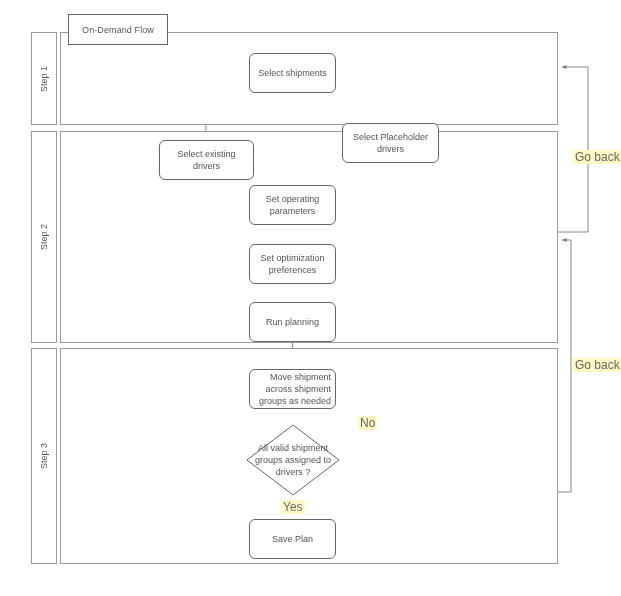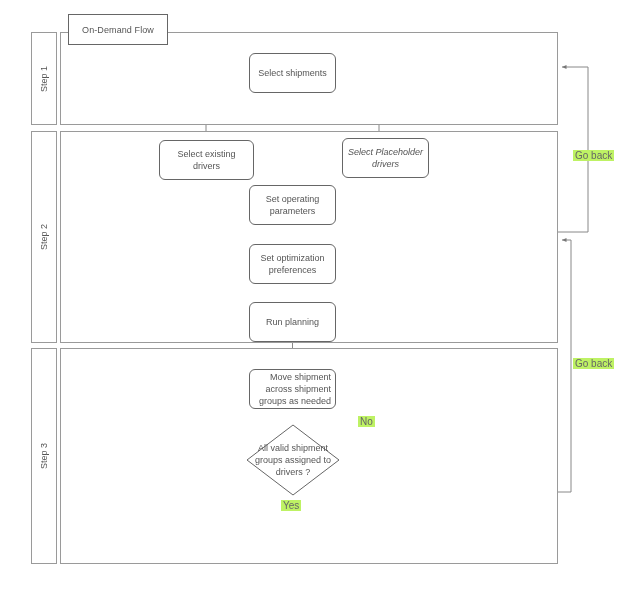--- a/index.html
+++ b/index.html
@@ -106,23 +106,23 @@
     justify-content: center;
     text-align: center;
     font-size: 9px;
     line-height: 12px;
     color: #555555;
     pointer-events: none;
   }
   
   .edge-label {
     position: absolute;
-    font-size: 10px;
+    font-size: 12px;
     color: #666666;
-    background: #bef264;
+    background: #fef9c3;
     padding: 0 2px;
     white-space: nowrap;
     z-index: 4;
   }
 </style>
 </head>
 <body>
 
 <div id="canvas">
 
@@ -177,37 +177,38 @@
     <span>Step 3</span>
   </div>
   <div class="lane-body" style="left:60px; top:348px; width:498px; height:216px;"></div>
 
   <div class="title-chip">On-Demand Flow</div>
 
   <div class="node" style="left:249px; top:53px; width:87px; height:31px;">Select shipments</div>
 
   <div class="node" style="left:159px; top:140px; width:95px; height:33px;">Select existing drivers</div>
 
-  <div class="node" style="left:342px; top:138px; width:87px; height:33px;font-style:italic;">Select Placeholder drivers</div>
+  <div class="node" style="left:342px; top:123px; width:97px; height:33px;">Select Placeholder drivers</div>
 
   <div class="node" style="left:249px; top:185px; width:87px; height:31px;">Set operating parameters</div>
 
   <div class="node" style="left:249px; top:244px; width:87px; height:32px;">Set optimization preferences</div>
 
   <div class="node" style="left:249px; top:302px; width:87px; height:14px;">Run planning</div>
 
   <div class="node" style="left:249px; top:369px; width:87px; height:36px;text-align:right;">Move shipment across shipment groups as needed</div>
 
   <div class="diamond-wrap" style="left:246px; top:424px; width:94px; height:72px;">
     <svg width="94" height="72" viewBox="0 0 94 72">
       <polygon points="47,1 93,36 47,71 1,36" fill="#ffffff" stroke="#666666" stroke-width="1"></polygon>
     </svg>
     <div class="diamond-text">All valid shipment groups assigned to drivers ?</div>
   </div>
 
+  <div class="node" style="left:249px; top:519px; width:87px; height:31px;">Save Plan</div>
 
   <div class="edge-label" style="left:358px; top:416px;">No</div>
 
   <div class="edge-label" style="left:281px; top:500px;">Yes</div>
 
   <div class="edge-label" style="left:573px; top:150px;">Go back</div>
 
   <div class="edge-label" style="left:573px; top:358px;">Go back</div>
 
 </div>

